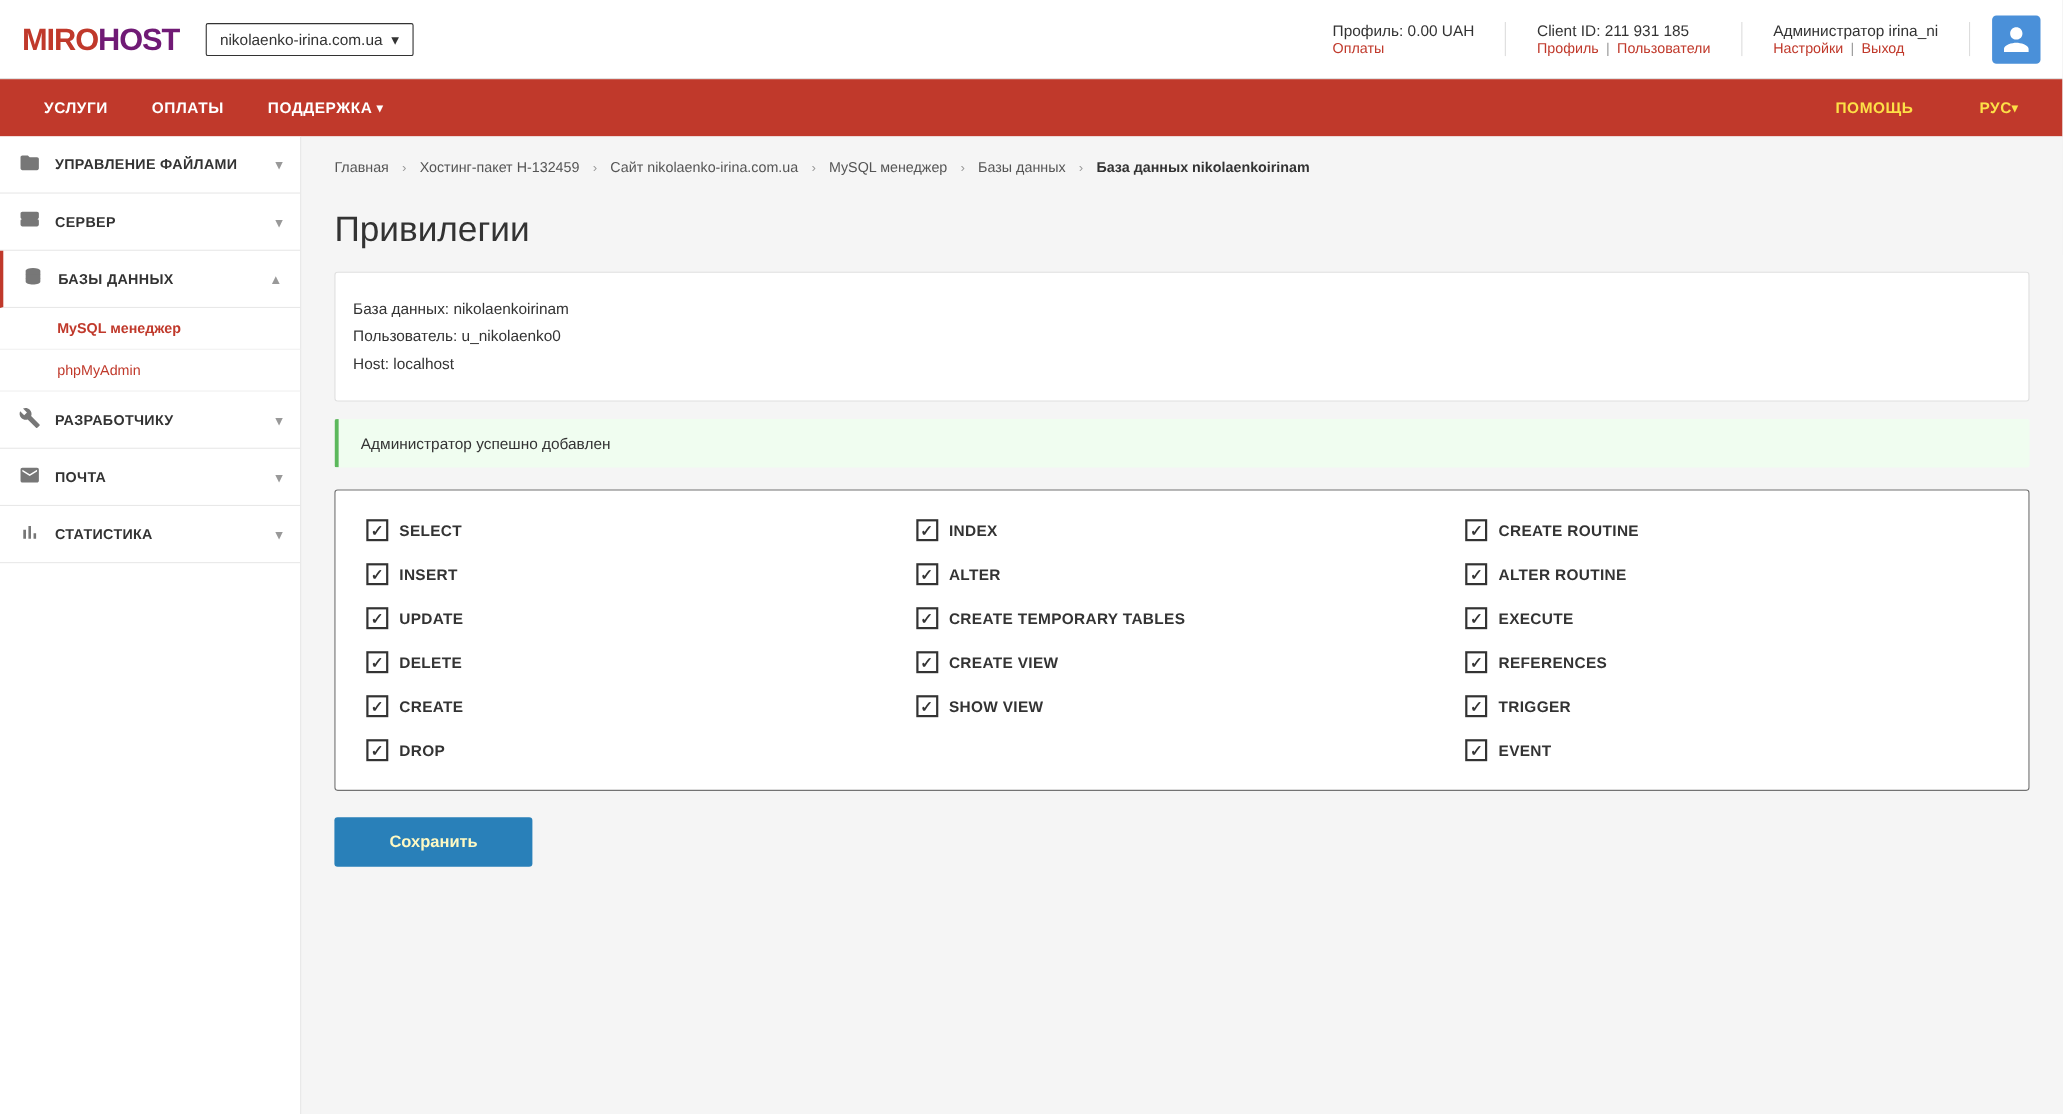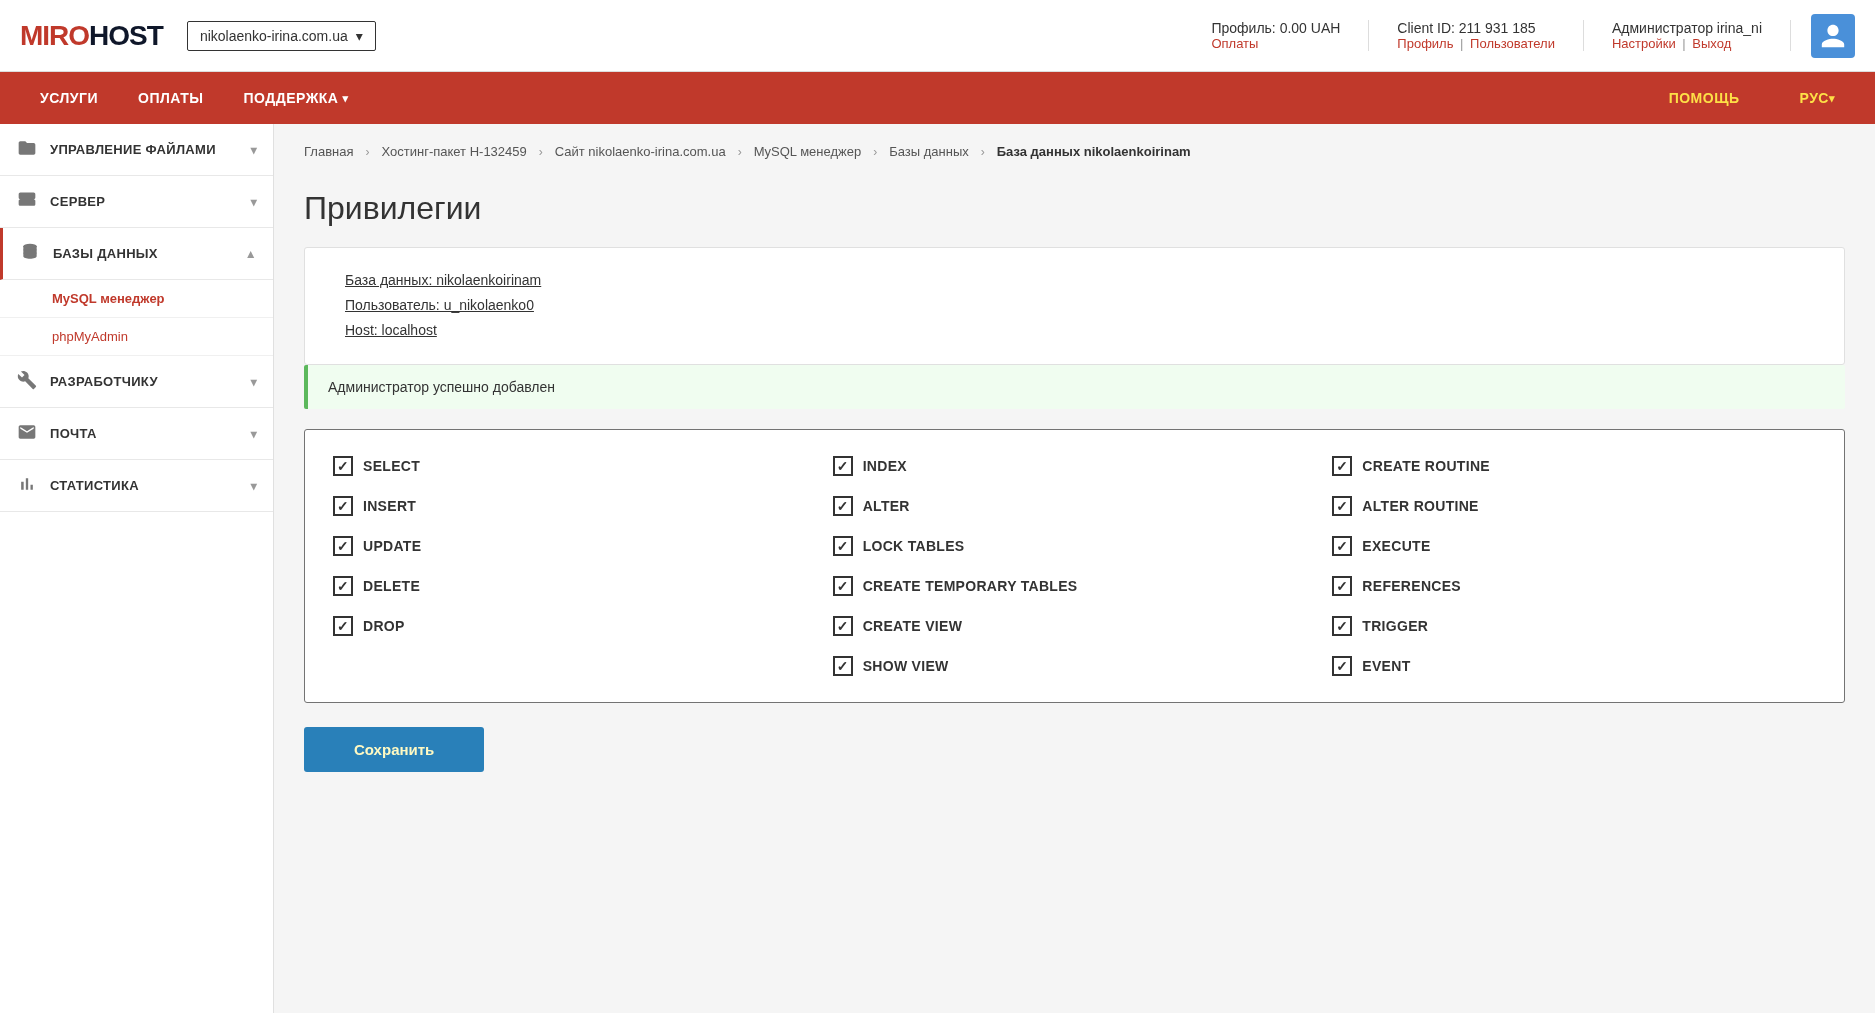--- a/index.html
+++ b/index.html
@@ -151,23 +151,23 @@
       font-weight: 300;
       color: #333;
       margin-bottom: 20px;
     }
 
     
     .info-box {
       background: #fff;
       border: 1px solid #e0e0e0;
       border-radius: 3px;
-      padding: 20px 40px;
+      padding: 20px 16px;
+      margin-bottom: 16px;
       line-height: 1.8;
-      text-decoration: underline;
     }
 
     
     .success-msg {
       background: #f0fdf0;
       border-left: 4px solid #5cb85c;
       padding: 14px 20px;
       margin-bottom: 20px;
       color: #333;
       font-size: 14px;
@@ -226,21 +226,21 @@
     }
 
     
     .icon-svg { width: 20px; height: 20px; fill: #777; }
   </style>
 </head>
 <body>
 
 <div class="top-header">
   <div class="logo">
-    <span>MIRO</span><span style="color:#0f172a">HOST</span>
+    <span>MIRO</span><span style="color:#701a75">HOST</span>
   </div>
   <div class="domain-selector">
     <span>nikolaenko-irina.com.ua</span>
     <span>▾</span>
   </div>
   <div class="header-right">
     <div class="header-section">
       <div class="main-text">Профиль: 0.00 UAH</div>
       <div class="sub-links"><a>Оплаты</a></div>
     </div>
@@ -404,39 +404,39 @@
           <div class="priv-item">
             <div class="priv-checkbox checked"></div>
             <span>UPDATE</span>
           </div>
           <div class="priv-item">
             <div class="priv-checkbox checked"></div>
             <span>DELETE</span>
           </div>
           <div class="priv-item">
             <div class="priv-checkbox checked"></div>
+            <span>CREATE</span>
+          </div>
+          <div class="priv-item">
+            <div class="priv-checkbox checked"></div>
             <span>DROP</span>
           </div>
         </div>
 
       <div id="priv-col2">
           <div class="priv-item">
             <div class="priv-checkbox checked"></div>
             <span>INDEX</span>
           </div>
           <div class="priv-item">
             <div class="priv-checkbox checked"></div>
             <span>ALTER</span>
           </div>
           <div class="priv-item">
             <div class="priv-checkbox checked"></div>
-            <span>LOCK TABLES</span>
-          </div>
-          <div class="priv-item">
-            <div class="priv-checkbox checked"></div>
             <span>CREATE TEMPORARY TABLES</span>
           </div>
           <div class="priv-item">
             <div class="priv-checkbox checked"></div>
             <span>CREATE VIEW</span>
           </div>
           <div class="priv-item">
             <div class="priv-checkbox checked"></div>
             <span>SHOW VIEW</span>
           </div>

